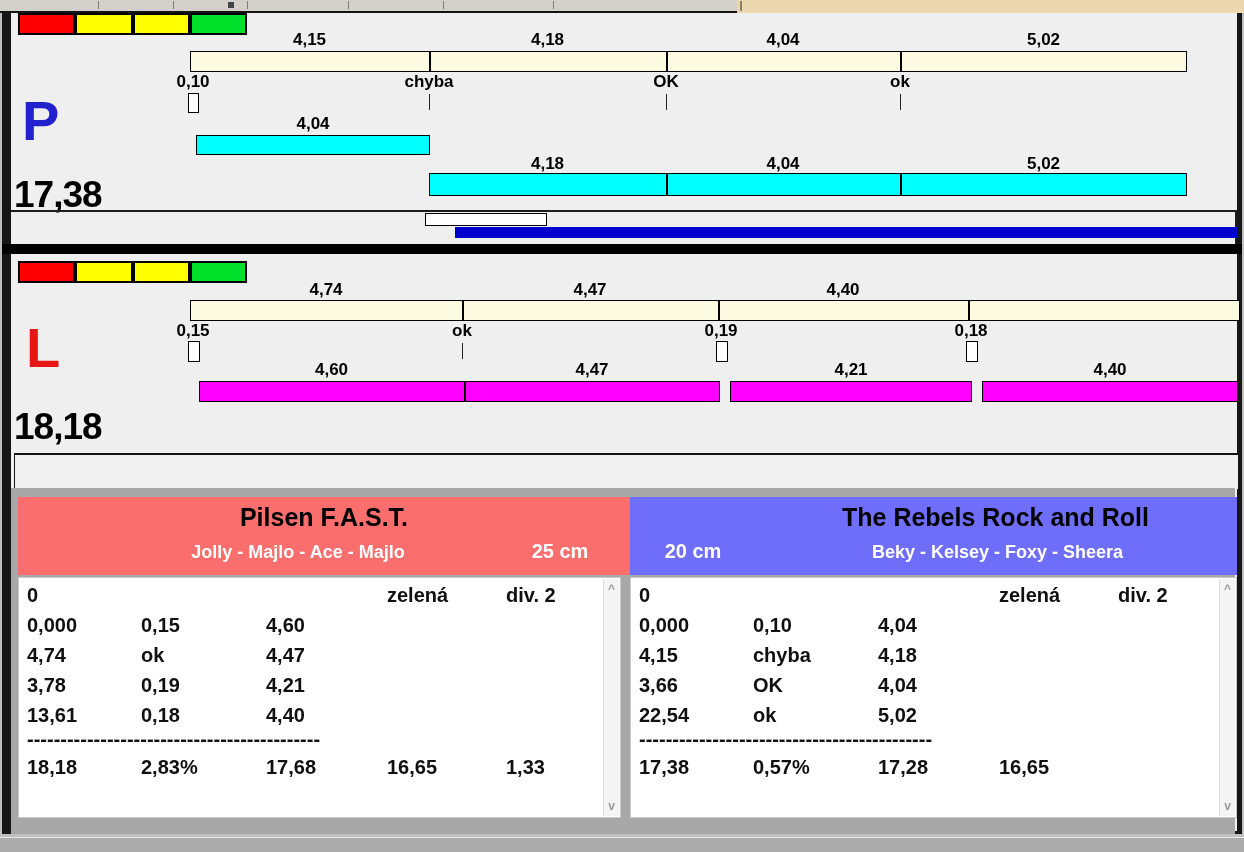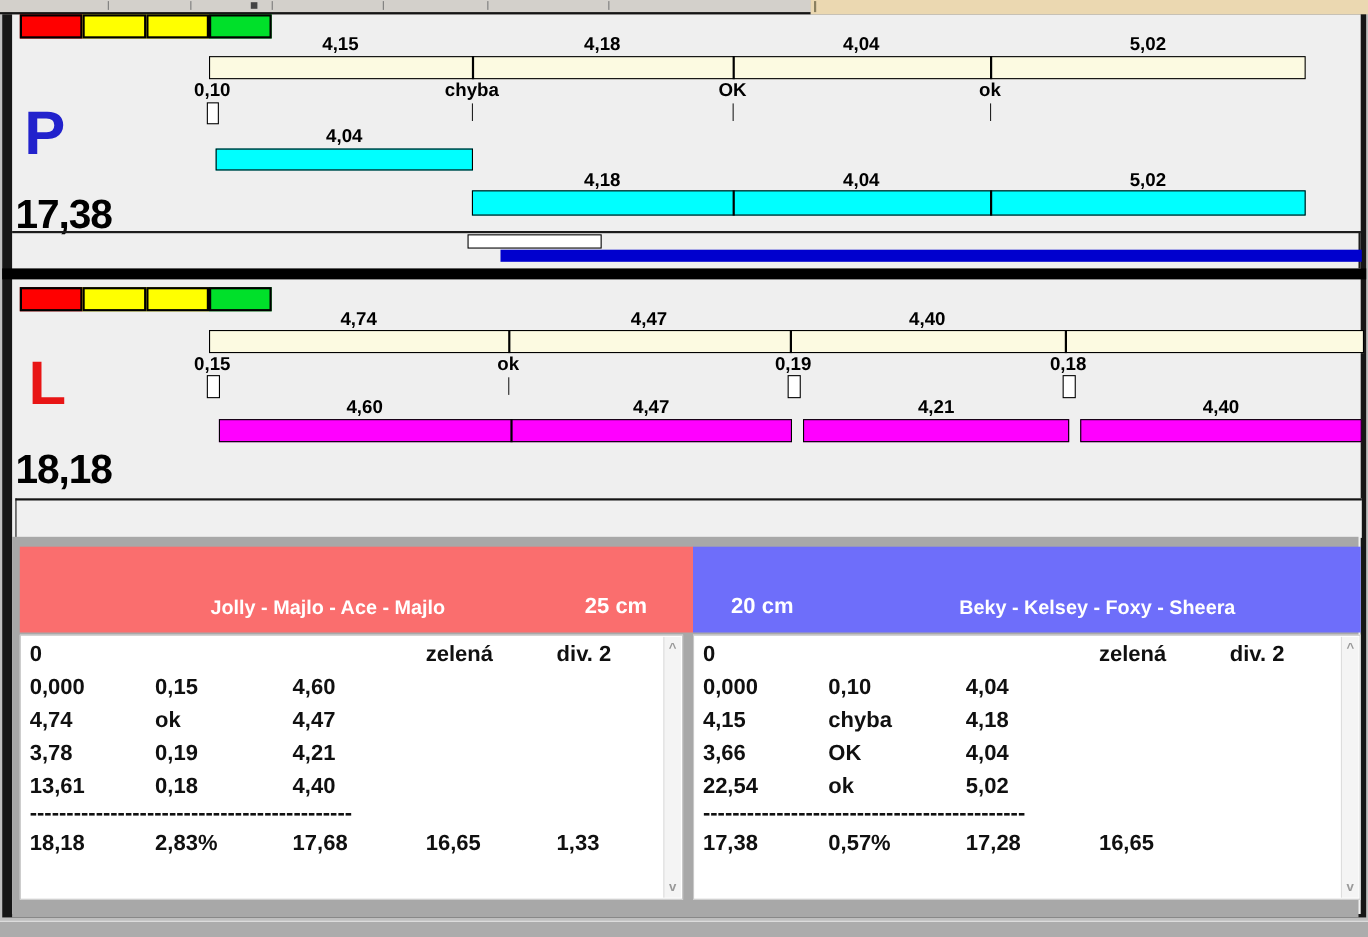--- a/index.html
+++ b/index.html
@@ -149,20 +149,22 @@
 
   <div class="abs big-total" style="left:14px;top:408px">18,18</div>
 
   <div class="abs" style="left:14px;top:453px;width:1223px;height:34px;background:#F0F0F0;border-top:2px solid #141414;border-left:1px solid #141414"></div>
 
   <div class="abs board-bg"></div>
 
   <div class="abs team-header" style="left: 18px; width: 612px; background-color: rgb(250, 110, 110);"></div>
   <div class="abs team-header" style="left: 630px; width: 607px; background-color: rgb(110, 110, 250);"></div>
 
+  <div class="abs team-name" style="left:18px;top:503px;width:612px">Pilsen F.A.S.T.</div>
+  <div class="abs team-name" style="left:758px;top:503px;width:475px">The Rebels Rock and Roll</div>
 
   <div class="abs team-members" style="left:18px;top:542px;width:560px">Jolly - Majlo - Ace - Majlo</div>
   <div class="abs team-size" style="left:500px;top:540px;width:120px">25 cm</div>
   <div class="abs team-size" style="left:633px;top:540px;width:120px">20 cm</div>
   <div class="abs team-members" style="left:765px;top:542px;width:465px">Beky - Kelsey - Foxy - Sheera</div>
 
 
   <div class="abs textpanel" style="left:18px;width:603px">
     <div class="trow" style="top:6px">
         <span class="cell c1">0</span>

